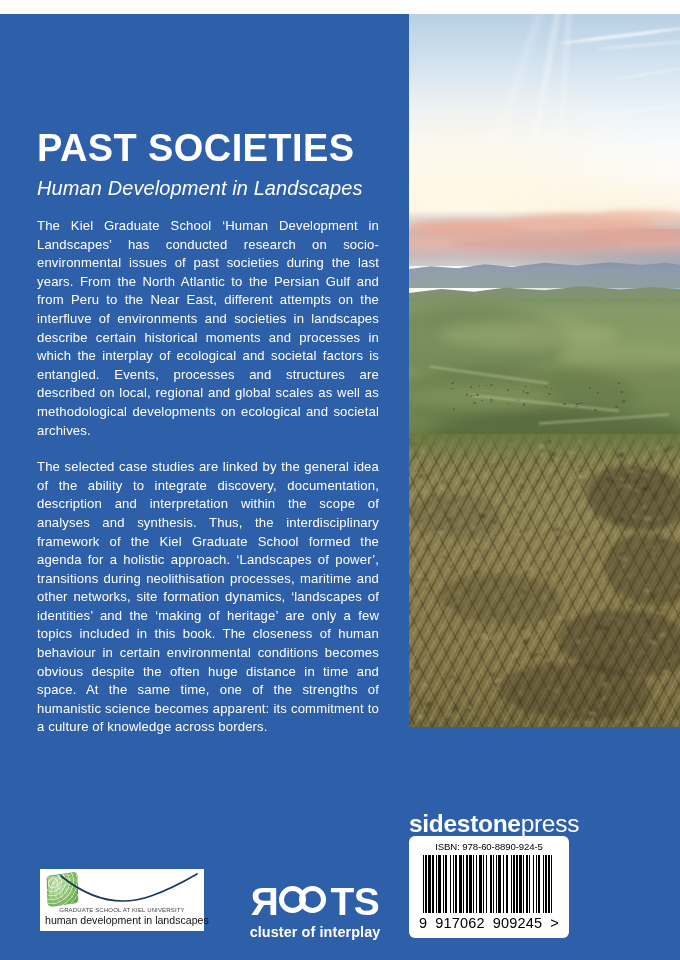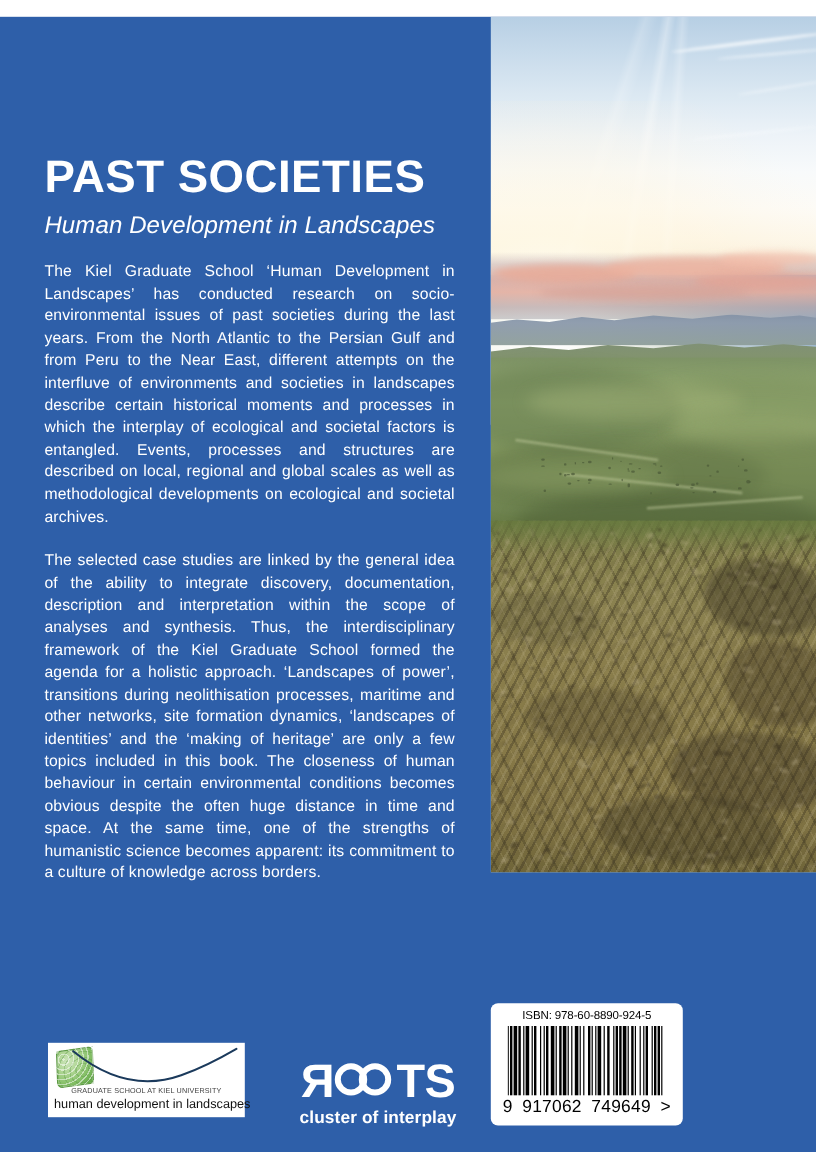--- a/index.html
+++ b/index.html
@@ -907,20 +907,23 @@
       <span class="roots-oo">
         <i class="a"></i>
           <i class="b"></i>
       </span>
       <span>T</span>
       <span>S</span>
     </div>
     <div class="roots-sub">cluster of interplay</div>
   </div>
 
+  <div id="sidestone">
+    <span class="ss-bold">sidestone</span><span class="ss-light">press</span>
+  </div>
 
   <div id="barcode-card">
     <div class="isbn-text">ISBN: 978-60-8890-924-5</div>
     <div class="bars" id="bars">
         <span class="" style="width:1.27px"></span>
         <span class="g" style="width:1.11px"></span>
         <span class="" style="width:2.28px"></span>
         <span class="g" style="width:1.25px"></span>
         <span class="" style="width:3.24px"></span>
         <span class="g" style="width:1.19px"></span>
@@ -995,18 +998,18 @@
         <span class="" style="width:2.19px"></span>
         <span class="g" style="width:1.10px"></span>
         <span class="" style="width:2.13px"></span>
         <span class="g" style="width:1.18px"></span>
         <span class="" style="width:1.08px"></span>
         <span class="g" style="width:3.21px"></span>
       </div>
     <div class="digits">
       <span class="d-grp">9</span>
       <span class="d-grp">917062</span>
-      <span class="d-grp">749649</span>
+      <span class="d-grp">909245</span>
       <span class="d-grp">&gt;</span>
     </div>
   </div>
 
 </div>
 
 </body></html>

